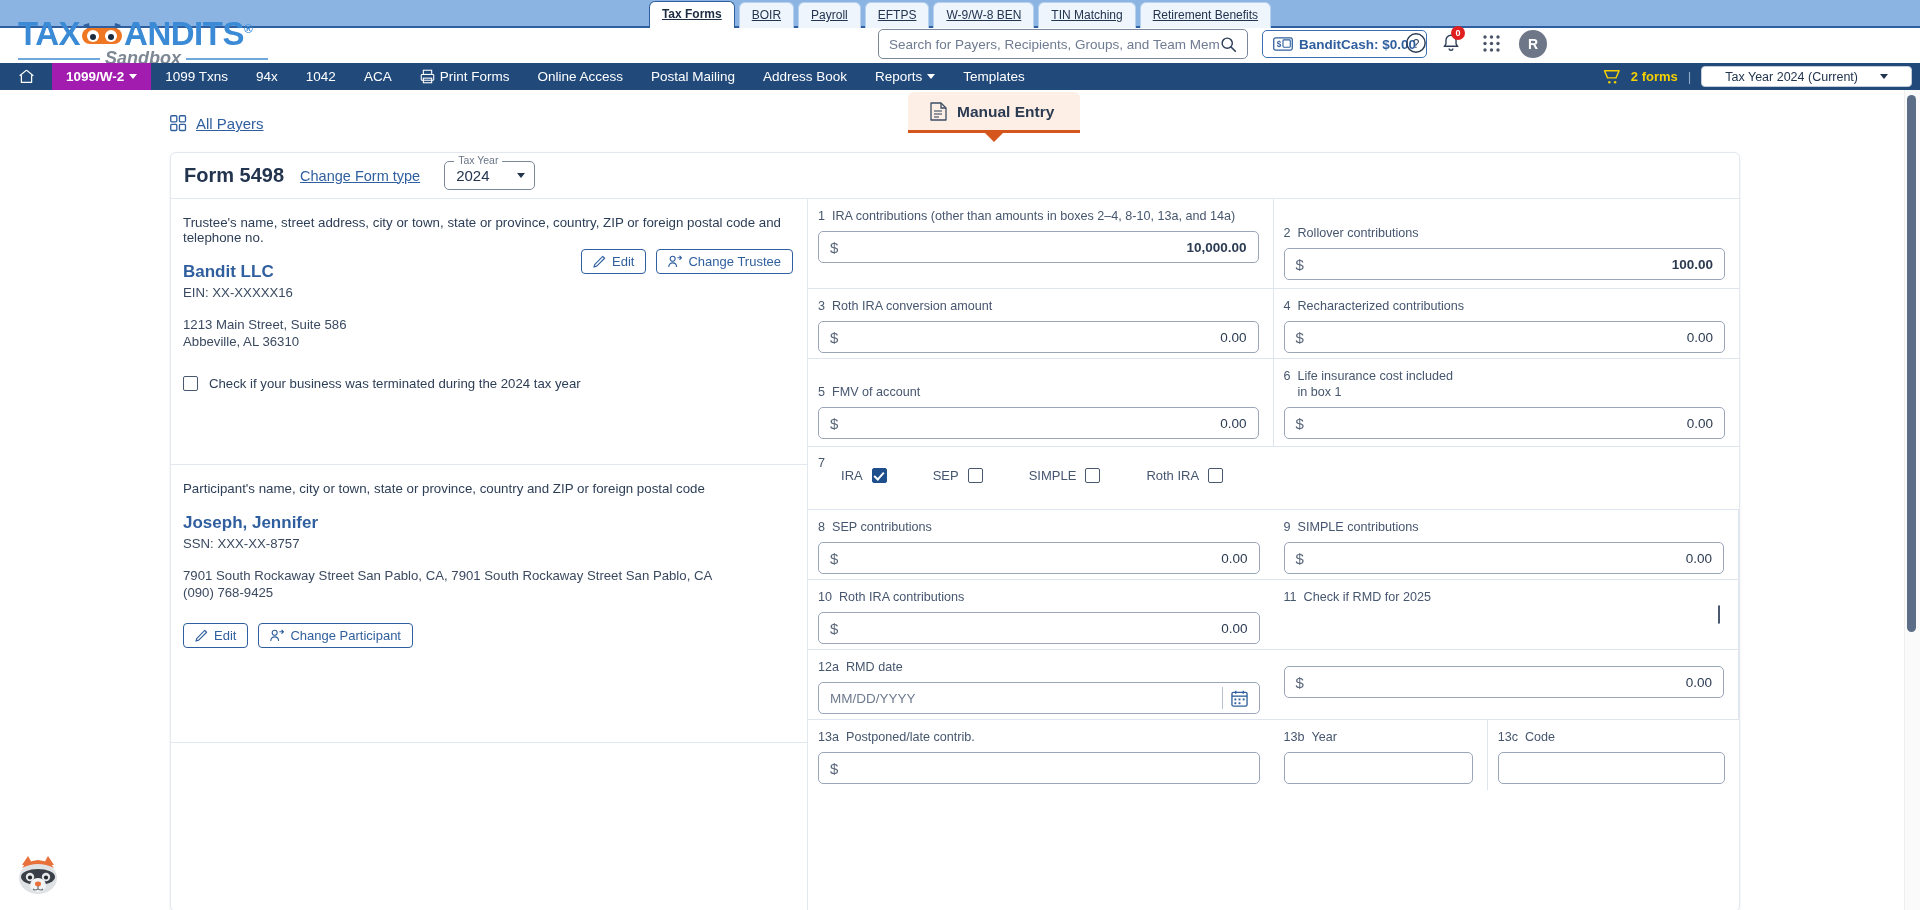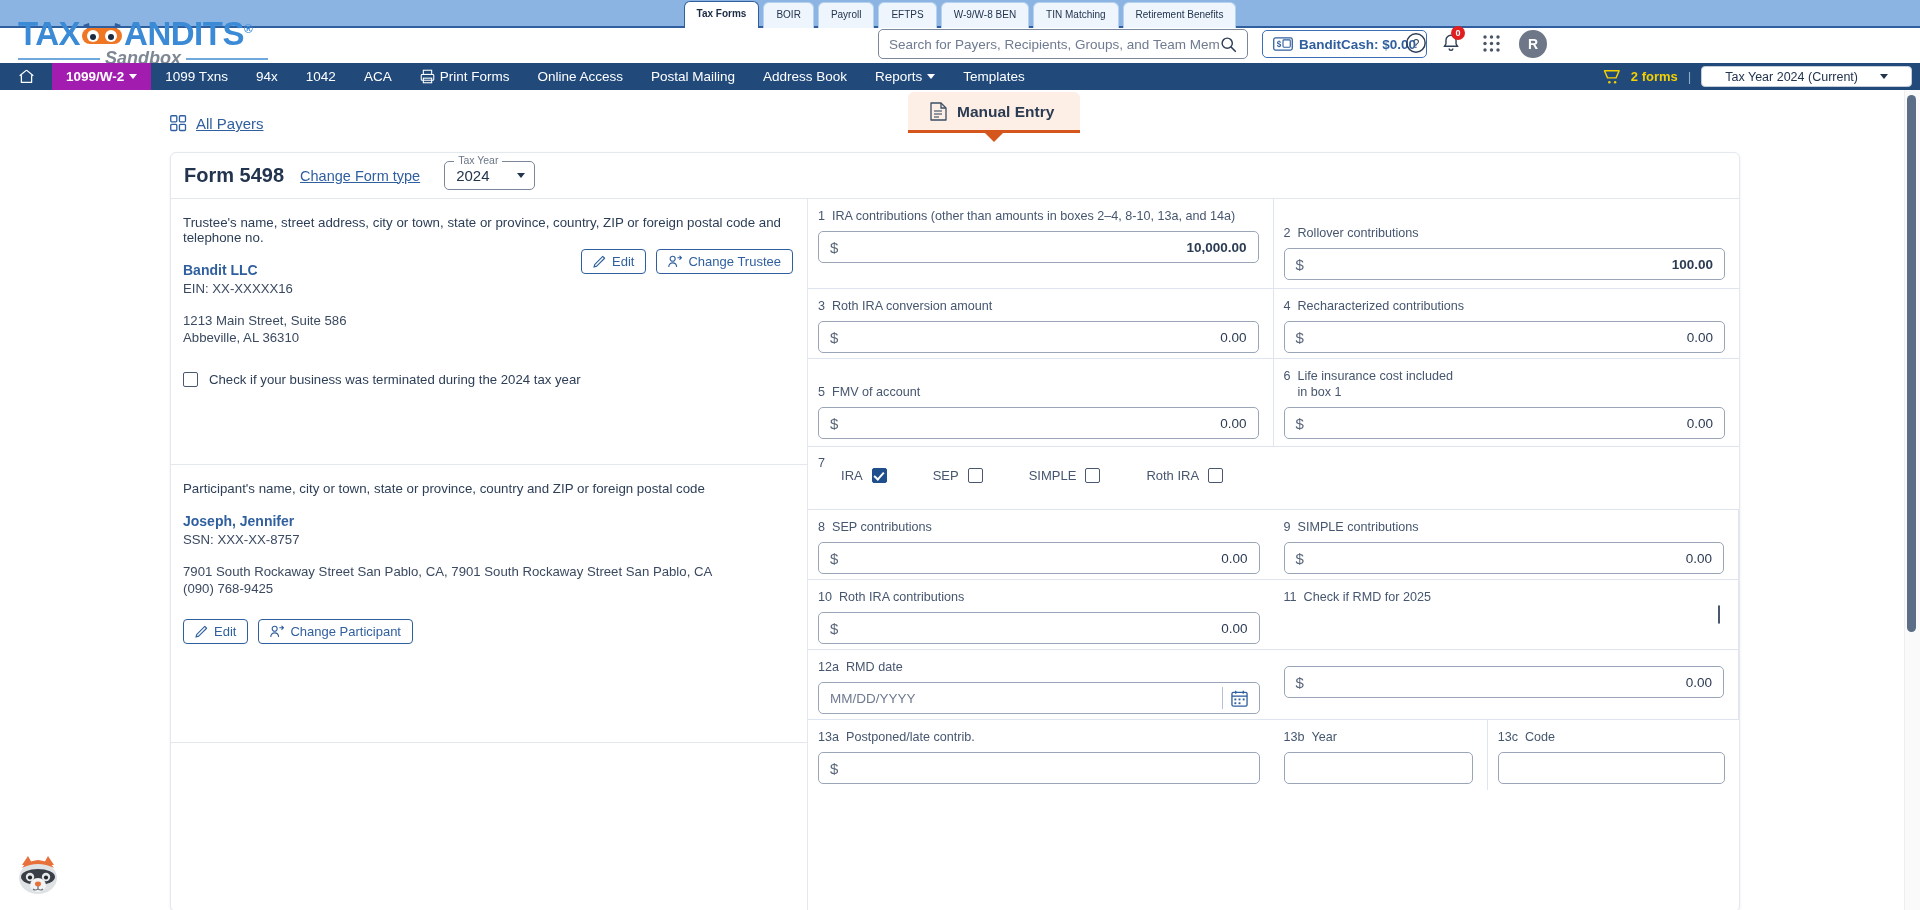--- a/index.html
+++ b/index.html
@@ -18,27 +18,27 @@
     background: #8cb4e2;
     border-bottom: 2px solid #2f5f9e;
     display: flex; align-items: flex-end; justify-content: center; gap: 4px;
     padding-left: 0px;
   }
   .prod-tab {
     background: #eef5fd;
     border: 1px solid #b7d2ee;
     border-bottom: none;
     border-radius: 6px 6px 0 0;
-    font-size: 10px;
+    font-size: 12px;
     color: #22344e;
     padding: 4px 12px 5px 12px;
     line-height: 16px;
     white-space: nowrap;
     cursor: pointer;
-    position: relative; top: 2px;
+    position: relative; top: 2px; text-decoration: underline;
   }
   .prod-tab.active {
     background: #ffffff;
     border-color: #2f5f9e;
     font-weight: 600;
     color: #1b2b42;
     top: 2px;
     padding-bottom: 6px;
     z-index: 3;
   }
@@ -192,21 +192,21 @@
   .taxyear-field .val { font-size: 15px; color: #22344e; }
 
   .card-body { display: flex; height: 713px; }
   .col-left { width: 637px; border-right: 1px solid #e3e8ef; }
   .col-right { flex: 1; }
 
   .panel { padding: 16px 12px 10px 12px; position: relative; }
   .panel.trustee { height: 266px; border-bottom: 1px solid #e3e8ef; }
   .panel.participant { height: 278px; border-bottom: 1px solid #e3e8ef; }
   .panel-caption { font-size: 13.3px; color: #2d3e57; }
-  .entity-name { font-size: 14px; font-weight: 700; color: #2f5f9e; margin-top: 17px; }
+  .entity-name { font-size: 17px; font-weight: 700; color: #2f5f9e; margin-top: 17px; }
   .entity-id { font-size: 13.2px; color: #3b4a61; margin-top: 3px; }
   .entity-addr { font-size: 13.2px; color: #3b4a61; margin-top: 16px; line-height: 17px; }
   .entity-phone { font-size: 13.2px; color: #3b4a61; line-height: 17px; }
 
   .btn-row { position: absolute; right: 14px; top: 50px; display: flex; gap: 10px; }
   .btn-row.below { position: static; margin-top: 22px; }
   .obtn {
     border: 1px solid #2f5f9e; border-radius: 4px; background: #fff;
     color: #2f5f9e; font-size: 13px; height: 25px;
     display: inline-flex; align-items: center; gap: 6px; padding: 0 11px;

